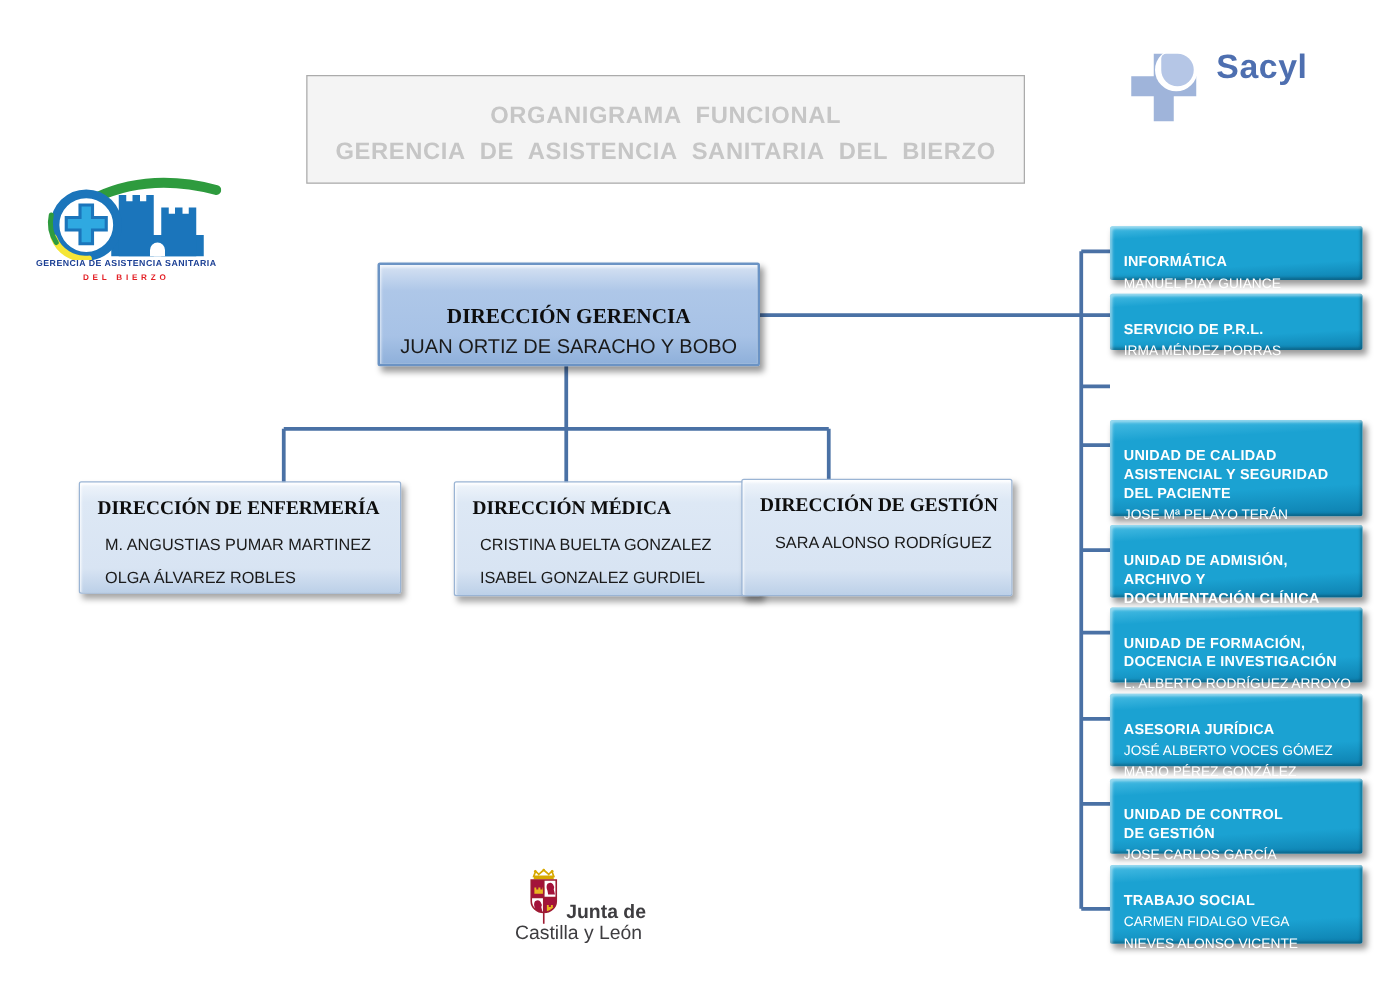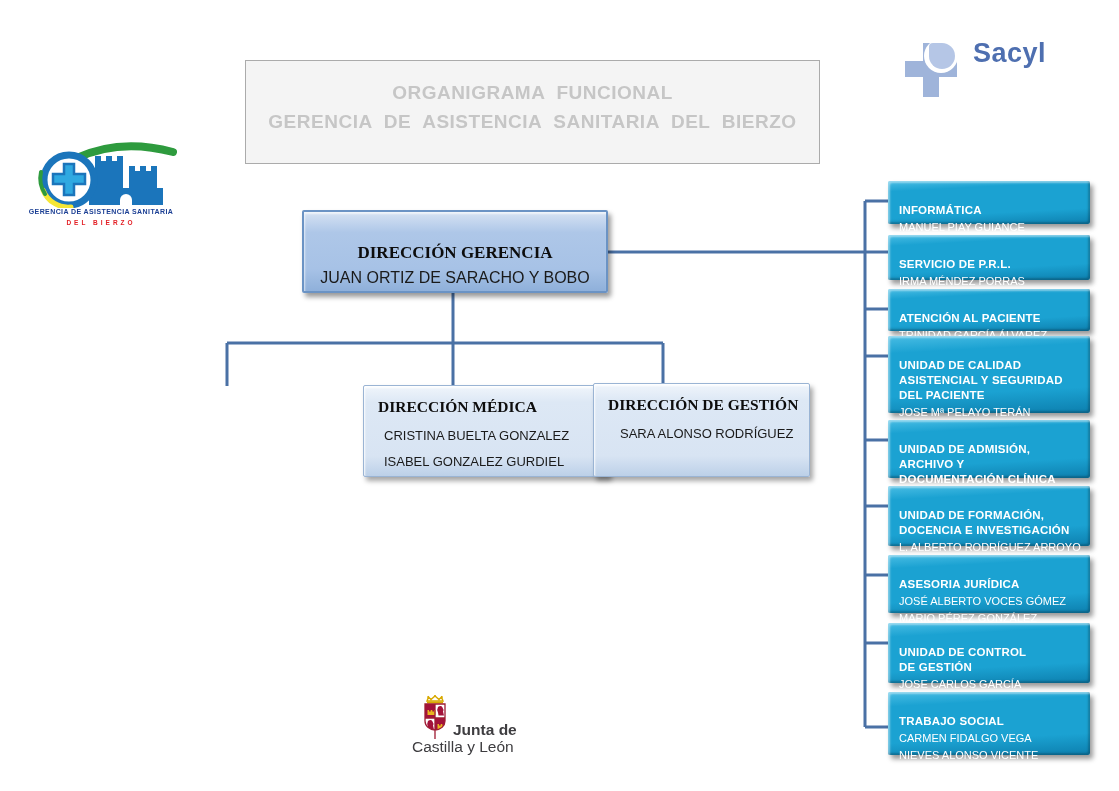--- a/index.html
+++ b/index.html
@@ -1,21 +1,21 @@
 <!DOCTYPE html>
 <html><head>
 <meta charset="utf-8">
 <style>
   * { margin:0; padding:0; box-sizing:border-box; }
   body { background:#ffffff; font-family:"Liberation Sans", sans-serif; }
   .canvas { position:relative; width:1119px; height:791px; background:#ffffff; overflow:hidden; }
   .connectors { position:absolute; left:0; top:0; z-index:1; }
 
   
-  .banner { position:absolute; left:245px; top:60px; width:575px; height:104px;
+  .banner { position:absolute; left:245px; top:60px; width:575px; height:87px;
     background:#f4f4f4; border:1px solid #ababab; text-align:center; padding-top:17px; z-index:2; }
   .banner div { color:#c6c6c6; font-weight:bold; font-size:19px; line-height:29px;
     letter-spacing:0.5px; word-spacing:6px; }
 
   
   .sacyl { position:absolute; left:903px; top:38px; width:160px; height:64px;
     display:flex; z-index:2; }
   .sacyl .word { color:#4e6fb0; font-weight:bold; font-size:27px; margin-left:12px;
     letter-spacing:0.5px; }
 
@@ -102,20 +102,25 @@
     </svg>
     <div class="l1">GERENCIA DE ASISTENCIA SANITARIA</div>
     <div class="l2">DEL BIERZO</div>
   </div>
 
   <div class="box root-box">
     <div class="root-title">DIRECCIÓN GERENCIA</div>
     <div class="root-name">JUAN ORTIZ DE SARACHO Y BOBO</div>
   </div>
 
+  <div class="box dir-box" style="left:63px; top:385px; height:90px;">
+    <div class="dir-title">DIRECCIÓN DE ENFERMERÍA</div>
+    <div class="dir-name">M. ANGUSTIAS PUMAR MARTINEZ</div>
+    <div class="dir-name">OLGA ÁLVAREZ ROBLES</div>
+  </div>
 
   <div class="box dir-box" style="left:339px; top:385px; width:246px; height:92px;margin-left:24px;">
     <div class="dir-title">DIRECCIÓN  MÉDICA</div>
     <div class="dir-name">CRISTINA BUELTA GONZALEZ</div>
     <div class="dir-name">ISABEL GONZALEZ GURDIEL</div>
   </div>
 
   <div class="box dir-box" style="left:593px; top:383px; width:217px; height:94px;">
     <div class="dir-title">DIRECCIÓN DE GESTIÓN</div>
     <div class="dir-name" style="padding-left:12px;">SARA ALONSO RODRÍGUEZ</div>
@@ -124,24 +129,20 @@
   <div class="unit" style="top:181px; height:43px;">
     <div class="unit-title">INFORMÁTICA</div>
     <div class="unit-name">MANUEL PIAY GUIANCE</div>
   </div>
 
   <div class="unit" style="top:235px; height:45px;">
     <div class="unit-title">SERVICIO DE P.R.L.</div>
     <div class="unit-name">IRMA MÉNDEZ PORRAS</div>
   </div>
 
-  <div class="unit" style="top:289px; height:42px;">
-    <div class="unit-title">ATENCIÓN AL PACIENTE</div>
-    <div class="unit-name">TRINIDAD GARCÍA ÁLVAREZ</div>
-  </div>
 
   <div class="unit" style="top:336px; height:77px;">
     <div class="unit-title">UNIDAD DE CALIDAD
 ASISTENCIAL Y SEGURIDAD
 DEL PACIENTE</div>
     <div class="unit-name">JOSE Mª PELAYO TERÁN</div>
   </div>
 
   <div class="unit" style="top:420px; height:58px;">
     <div class="unit-title">UNIDAD DE ADMISIÓN, ARCHIVO Y

